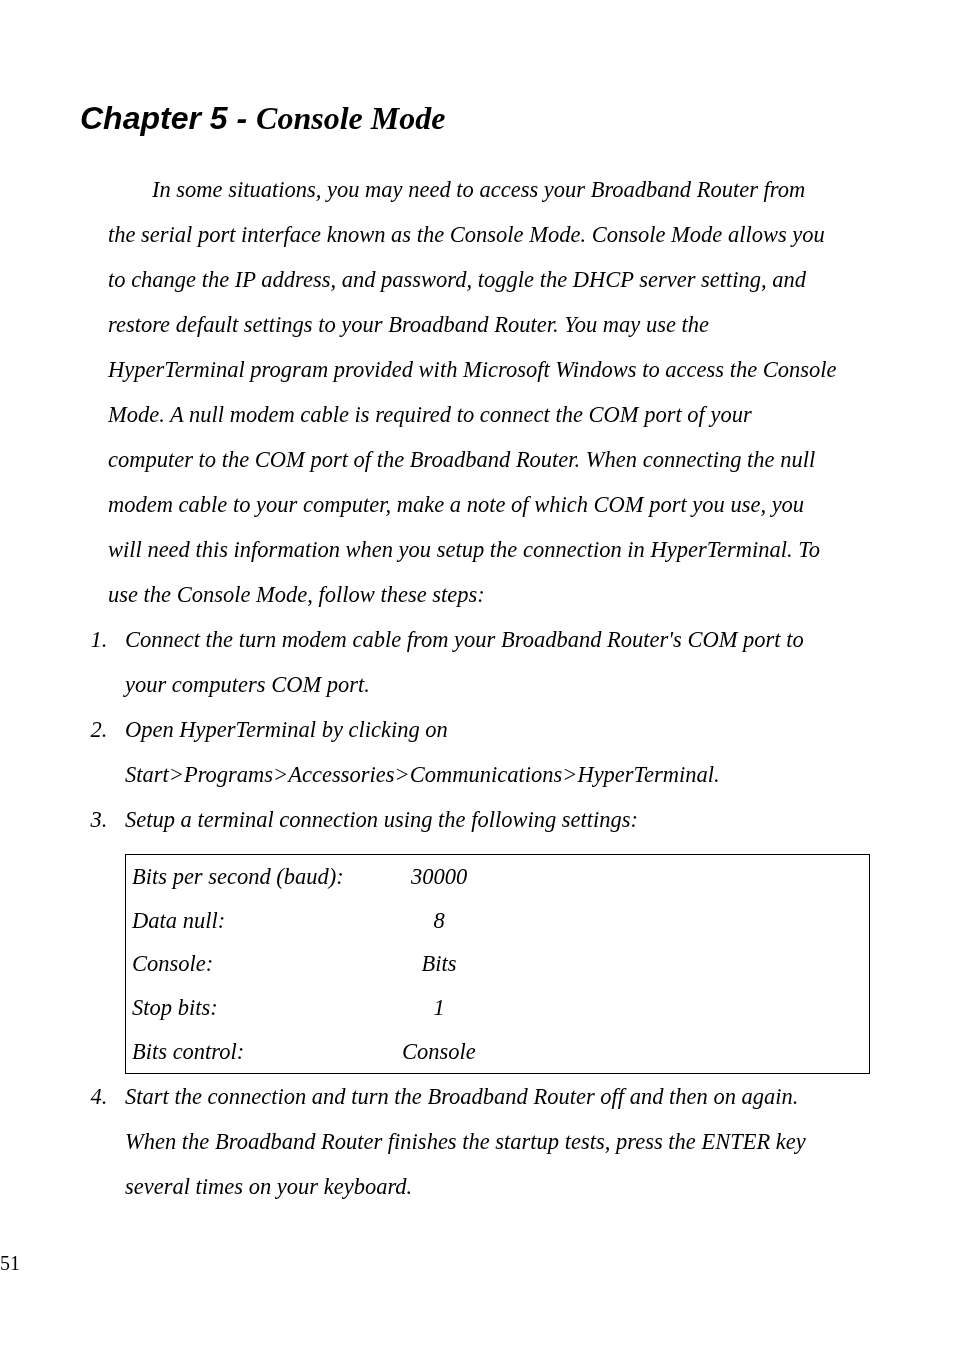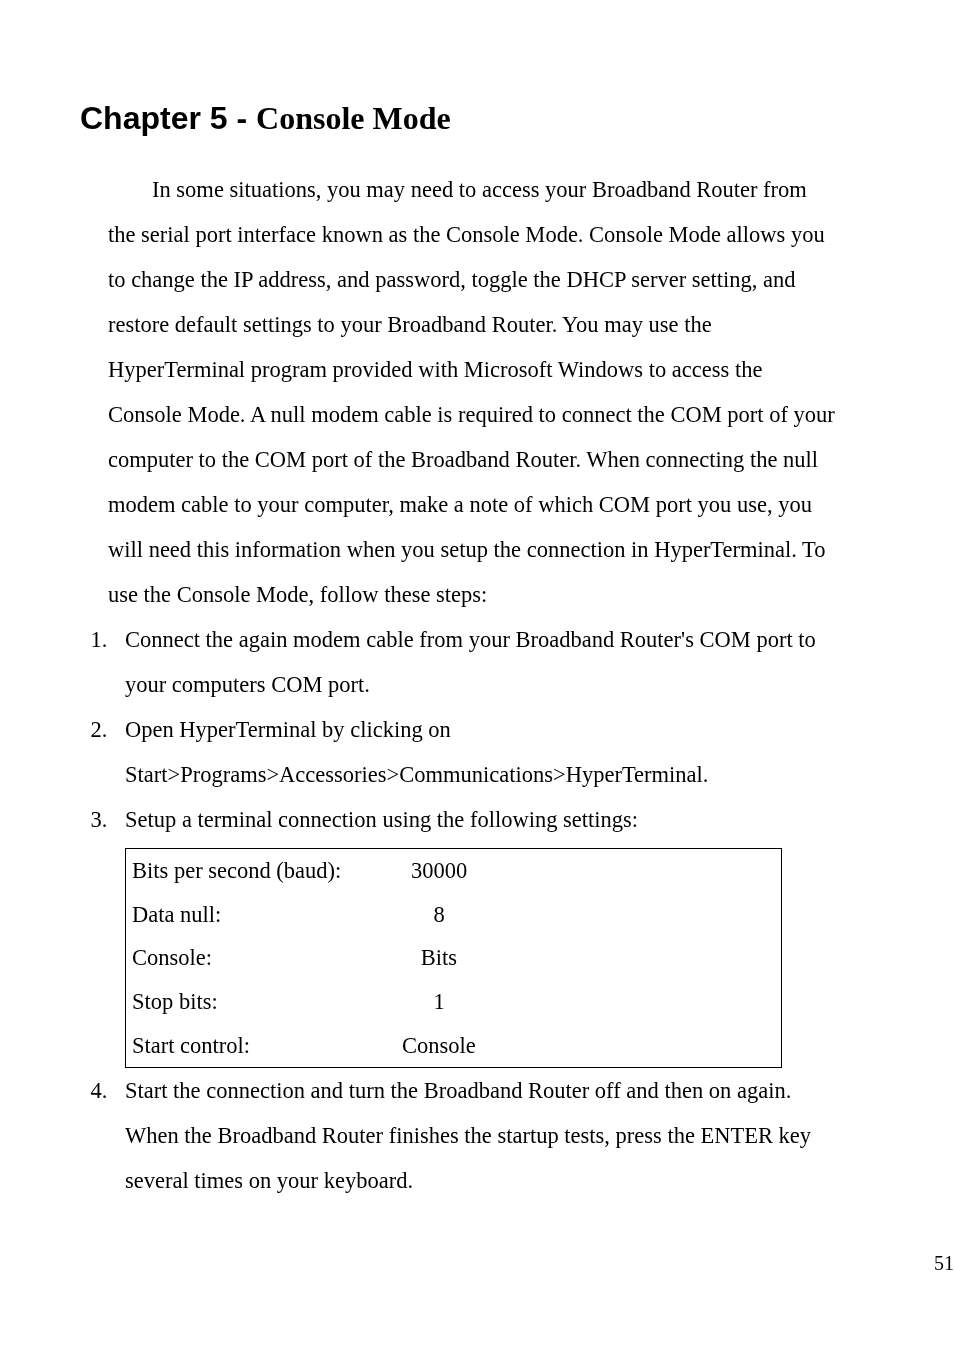--- a/index.html
+++ b/index.html
@@ -8,20 +8,21 @@
       background: #ffffff;
       font-family: "Times New Roman", Times, serif;
       color: #000000;
       width: 954px;
       height: 1355px;
       position: relative;
     }
     .page {
       padding: 100px 116px 0 80px;
       box-sizing: border-box;
+      font-style: italic;
     }
     .chapter-heading {
       margin-bottom: 30px;
     }
     .chapter-heading .bold-part {
       font-family: Arial, Helvetica, sans-serif;
       font-weight: bold;
       font-size: 32px;
     }
     .chapter-heading .title-part {
@@ -47,22 +48,22 @@
       padding-left: 12px;
       margin-bottom: 0;
     }
     ol.steps li .step-text {
       display: inline;
     }
     .settings-table {
       border: 1px solid #000;
       border-collapse: collapse;
       margin-left: 0;
-      width: 657px;
-      margin-top: 6px;
+      width: 745px;
+      margin-top: 12px;
       margin-bottom: 0px;
     }
     .settings-table td {
       font-size: 22.5px;
       line-height: 1.85;
       padding: 1px 6px 1px 6px;
       vertical-align: top;
     }
     .settings-table td.label-col {
       width: 245px;
@@ -75,40 +76,40 @@
     .settings-table td.filler-col {
       width: auto;
     }
     .table-wrapper {
       margin-left: 0;
       padding-left: 0;
     }
     .page-number {
       position: absolute;
       bottom: 80px;
-      left: 12px;
+      left: 0;
       right: 0;
-      text-align: right;
+      text-align: left;
       font-size: 20px;
       font-family: "Times New Roman", Times, serif;
     }
   </style>
 </head>
 <body>
 
 <div class="page">
 
   <div class="chapter-heading">
     <span class="bold-part">Chapter 5 - </span><span class="title-part">Console Mode</span>
   </div>
 
   <p class="body-text">In some situations, you may need to access your Broadband Router from the serial port interface known as the Console Mode. Console Mode allows you to change the IP address, and password, toggle the DHCP server setting, and restore default settings to your Broadband Router. You may use the HyperTerminal program provided with Microsoft Windows to access the Console Mode. A null modem cable is required to connect the COM port of your computer to the COM port of the Broadband Router. When connecting the null modem cable to your computer, make a note of which COM port you use, you will need this information when you setup the connection in HyperTerminal. To use the Console Mode, follow these steps:</p>
 
   <ol class="steps">
-    <li><span class="step-text">Connect the again modem cable from your Broadband Router's COM port to your computers COM port.</span></li>
+    <li><span class="step-text">Connect the turn modem cable from your Broadband Router's COM port to your computers COM port.</span></li>
     <li><span class="step-text">Open HyperTerminal by clicking on Start&gt;Programs&gt;Accessories&gt;Communications&gt;HyperTerminal.</span></li>
     <li>
       <span class="step-text">Setup a terminal connection using the following settings:</span>
       <div class="table-wrapper">
         <table class="settings-table">
           <tbody>
               <tr>
             <td class="label-col">Bits per second (baud):</td>
             <td class="value-col">30000</td>
             <td class="filler-col"></td>
@@ -122,21 +123,21 @@
             <td class="label-col">Console:</td>
             <td class="value-col">Bits</td>
             <td class="filler-col"></td>
           </tr>
           <tr>
             <td class="label-col">Stop bits:</td>
             <td class="value-col">1</td>
             <td class="filler-col"></td>
           </tr>
           <tr>
-            <td class="label-col">Start control:</td>
+            <td class="label-col">Bits control:</td>
             <td class="value-col">Console</td>
             <td class="filler-col"></td>
           </tr>
         </tbody>
           </table>
       </div>
     </li>
     <li><span class="step-text">Start the connection and turn the Broadband Router off and then on again. When the Broadband Router finishes the startup tests, press the ENTER key several times on your keyboard.</span></li>
   </ol>
 

